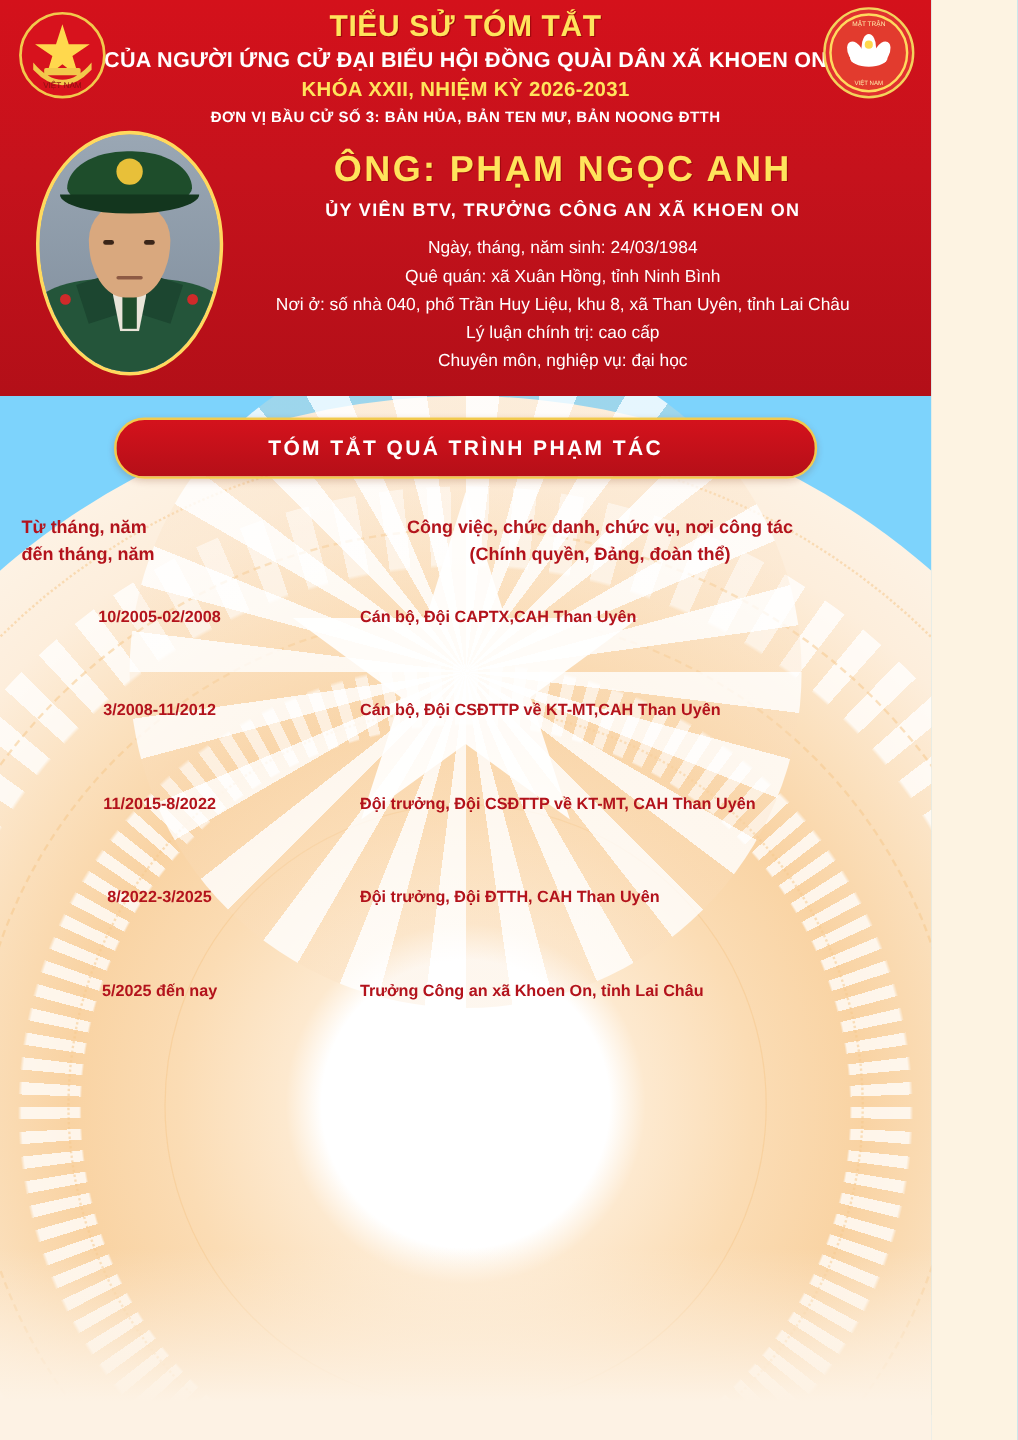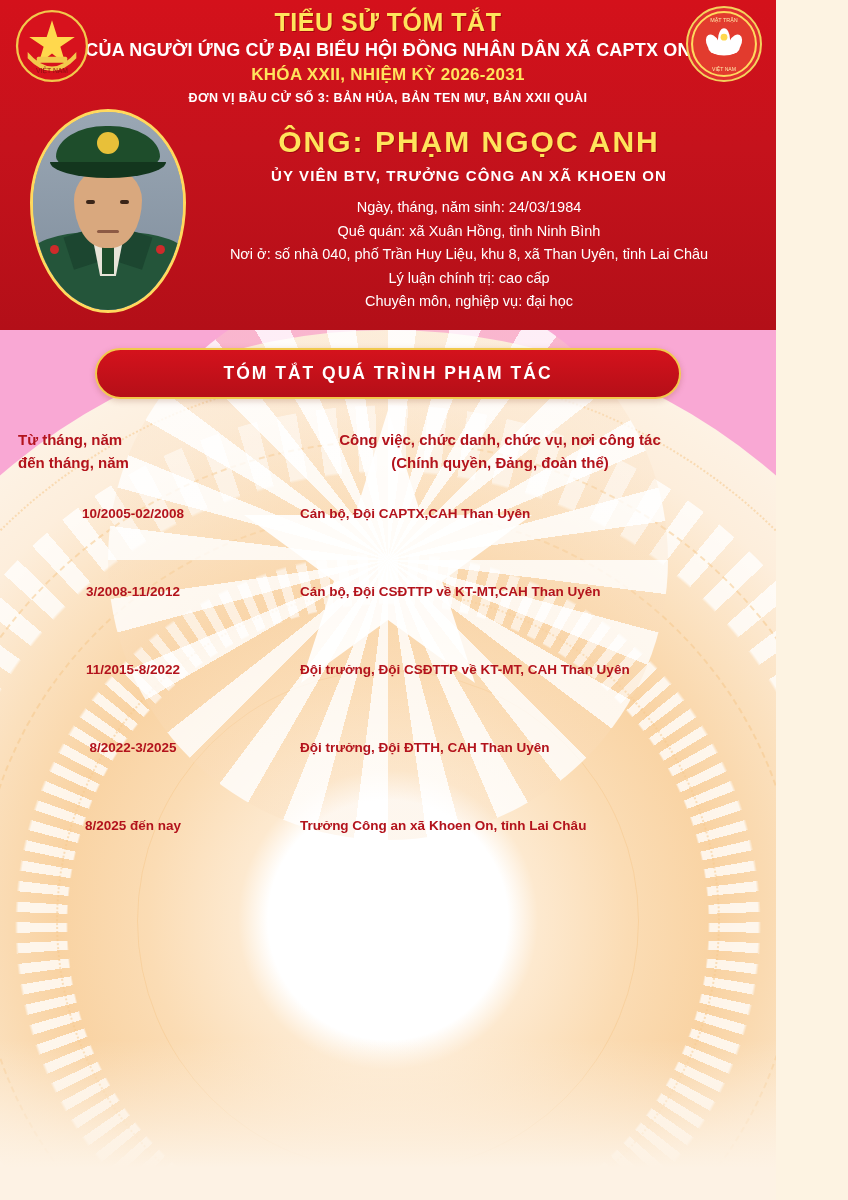--- a/index.html
+++ b/index.html
@@ -13,21 +13,21 @@
     background: #fdf3e2;
     overflow: hidden;
     position: relative;
   }
 
   .page {
     position: relative;
     width: 776px;
     height: 1200px;
     overflow: hidden;
-    background: #f9a8d4;
+    background: #7dd3fc;
   }
 
   
   .bg-wrap {
     position: absolute;
     inset: 0;
     overflow: hidden;
     z-index: 0;
   }
   .bg-radial {
@@ -419,23 +419,23 @@
           <ellipse cx="66" cy="50" rx="9" ry="15" transform="rotate(28 66 50)"></ellipse>
           <ellipse cx="50" cy="44" rx="9" ry="17"></ellipse>
         </g>
         <circle cx="50" cy="40" r="5" fill="#ffd84d"></circle>
         <text x="50" y="90" font-size="7.5" fill="#ffe8a8" text-anchor="middle" font-family="Liberation Sans, sans-serif">VIỆT NAM</text>
       </svg>
     </div>
 
     <div class="title-block">
       <div class="t-line1">TIỂU SỬ TÓM TẮT</div>
-      <div class="t-line2">CỦA NGƯỜI ỨNG CỬ ĐẠI BIỂU HỘI ĐỒNG NHÂN DÂN XÃ CAPTX ON</div>
+      <div class="t-line2">CỦA NGƯỜI ỨNG CỬ ĐẠI BIỂU HỘI ĐỒNG QUÀI DÂN XÃ KHOEN ON</div>
       <div class="t-line3">KHÓA XXII, NHIỆM KỲ 2026-2031</div>
-      <div class="t-line4">ĐƠN VỊ BẦU CỬ SỐ 3: BẢN HỦA, BẢN TEN MƯ, BẢN XXII QUÀI</div>
+      <div class="t-line4">ĐƠN VỊ BẦU CỬ SỐ 3: BẢN HỦA, BẢN TEN MƯ, BẢN NOONG ĐTTH</div>
     </div>
 
     <div class="person">
       <div class="photo-frame">
         <div class="photo-inner">
           <div class="ph-bg"></div>
           <div class="ph-body"></div>
           <div class="ph-collar-l"></div>
           <div class="ph-collar-r"></div>
           <div class="ph-shirt"></div>
@@ -492,18 +492,18 @@
     </div>
     <div class="t-row">
       <div class="c1">11/2015-8/2022</div>
       <div class="c2">Đội trưởng, Đội CSĐTTP về KT-MT, CAH Than Uyên</div>
     </div>
     <div class="t-row">
       <div class="c1">8/2022-3/2025</div>
       <div class="c2">Đội trưởng, Đội ĐTTH, CAH Than Uyên</div>
     </div>
     <div class="t-row">
-      <div class="c1">8/2025 đến nay</div>
+      <div class="c1">5/2025 đến nay</div>
       <div class="c2">Trưởng Công an xã Khoen On, tỉnh Lai Châu</div>
     </div>
   </div>
 
 </div>
 
 </body></html>

